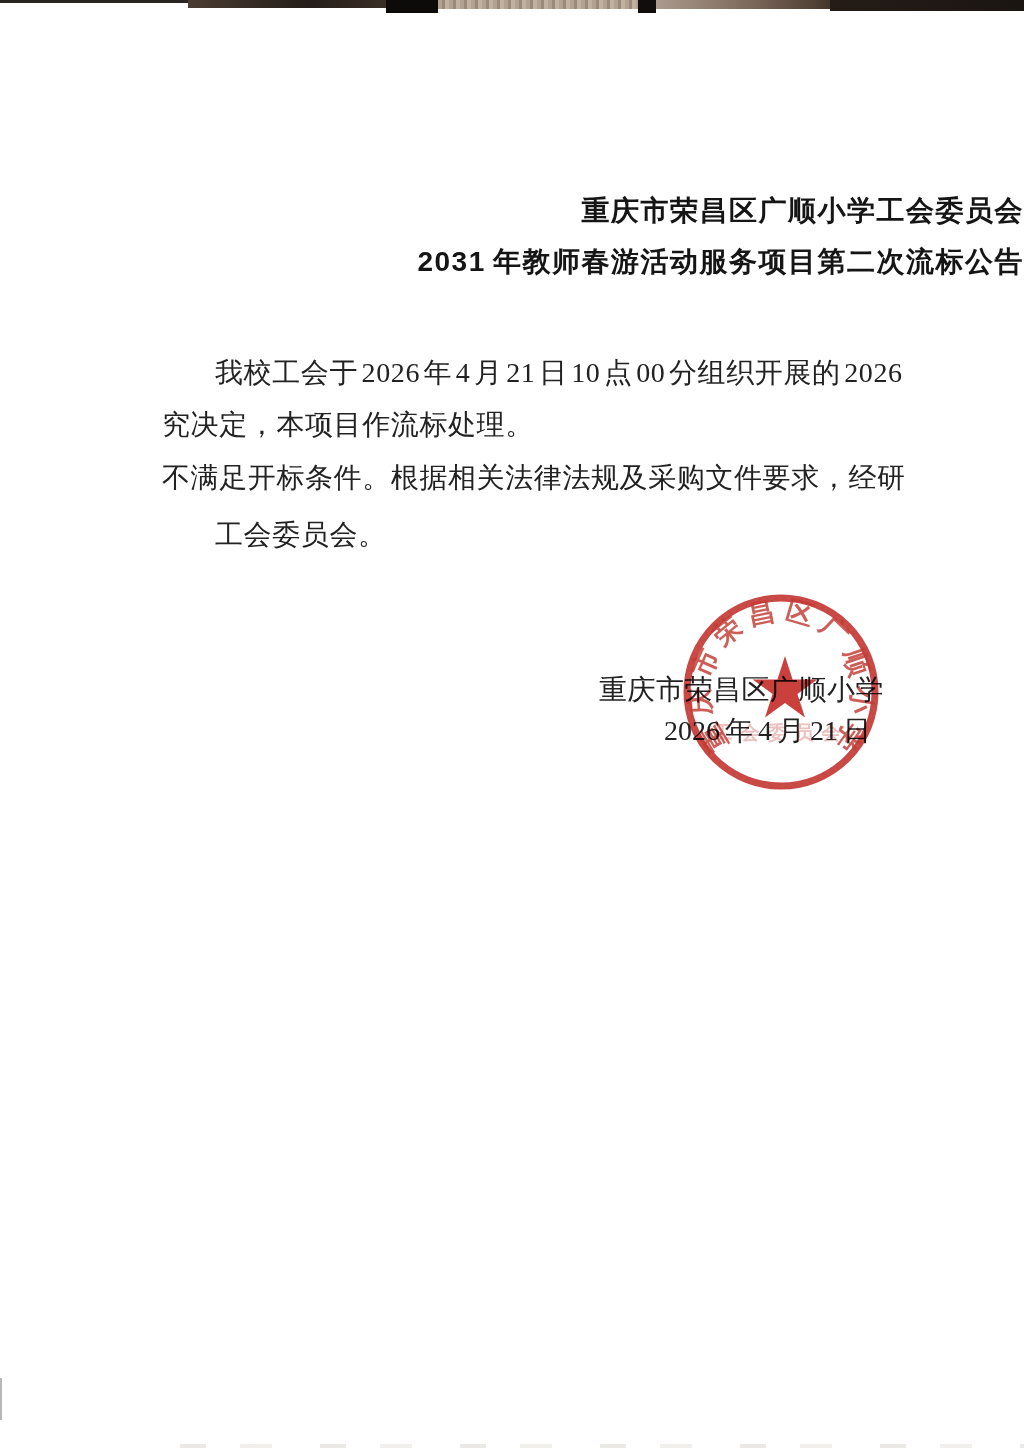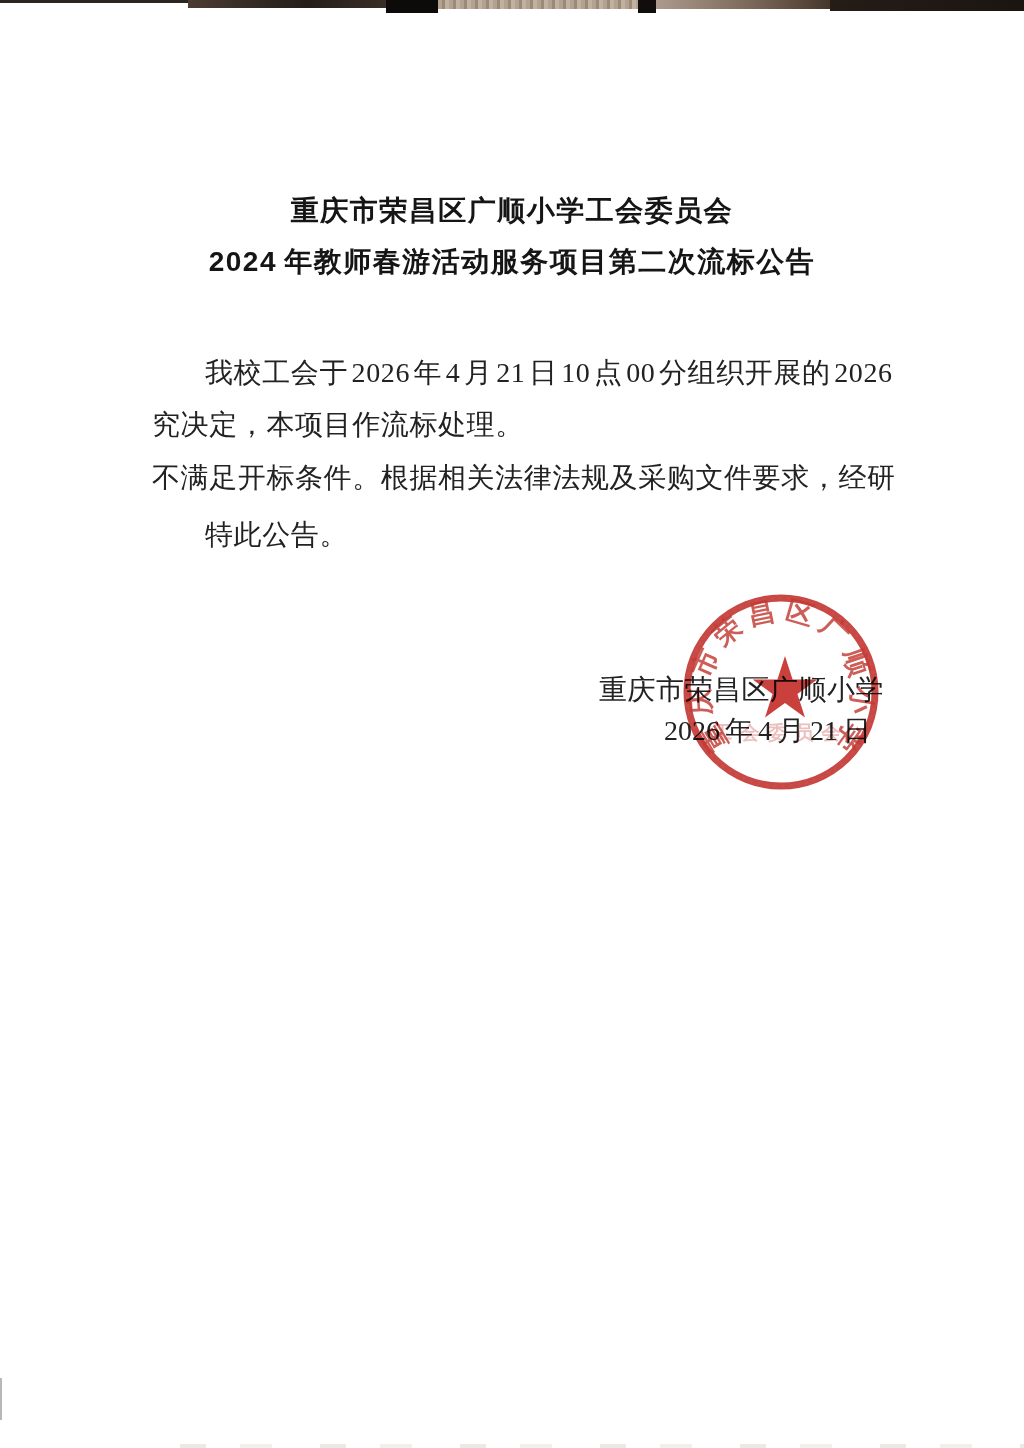--- a/index.html
+++ b/index.html
@@ -23,27 +23,27 @@
            background:linear-gradient(90deg,#ab9a8d,#7b675a 55%,#453529); }
   .seg-g { left:830px; width:194px; height:11px;
            background:linear-gradient(90deg,#241c17,#1b1512); }
 
   
   .scan-bottom { position:absolute; bottom:0; left:180px; right:0; height:4px; opacity:.28;
            background:repeating-linear-gradient(90deg,#b9b1a6 0 26px,#ffffff 26px 60px,#cfc8bd 60px 92px,#ffffff 92px 140px); }
   .scan-left-tick { position:absolute; left:0; bottom:28px; width:2px; height:42px; background:#9a9a9a; opacity:.7; }
 
   
-  .title { position:absolute; left:0; width:1024px; text-align:center;
+  .title { position:absolute; left:0; width:1024px; text-align:right;
            font-family:"Liberation Sans", sans-serif; font-weight:bold;
            font-size:28px; letter-spacing:1.5px; color:#151515; }
   .title-1 { top:192px; }
   .title-2 { top:243px; word-spacing:-2px; }
 
-  .body-block { position:absolute; left:152px; top:347px; width:726px;
+  .body-block { position:absolute; left:162px; top:347px; width:726px;
            font-size:28px; line-height:52.3px; letter-spacing:0.6px;
            word-spacing:-4px; color:#222; }
   .body-line { white-space:nowrap; }
   .indent { text-indent:53px; }
   .closing { margin-top:5px; }
 
   .signature { position:absolute; left:599px; top:671px;
            font-size:28px; letter-spacing:0.5px; color:#222; white-space:nowrap; }
   .date { position:absolute; left:664px; top:712px;
            font-size:28px; word-spacing:-2px; color:#222; white-space:nowrap; }
@@ -63,27 +63,27 @@
     <div class="seg seg-c"></div>
     <div class="seg seg-d"></div>
     <div class="seg seg-e"></div>
     <div class="seg seg-f"></div>
     <div class="seg seg-g"></div>
   </div>
   <div class="scan-bottom"></div>
   <div class="scan-left-tick"></div>
 
   <div class="title title-1">重庆市荣昌区广顺小学工会委员会</div>
-  <div class="title title-2">2024 年教师春游活动服务项目第二次流标公告</div>
+  <div class="title title-2">2031 年教师春游活动服务项目第二次流标公告</div>
 
   <div class="body-block">
     <div class="body-line indent">我校工会于 2026 年 4 月 21 日 10 点 00 分组织开展的 2026</div>
     <div class="body-line">究决定，本项目作流标处理。</div>
     <div class="body-line">不满足开标条件。根据相关法律法规及采购文件要求，经研</div>
-    <div class="body-line indent closing">特此公告。</div>
+    <div class="body-line indent closing">工会委员会。</div>
   </div>
 
   <div class="signature">重庆市荣昌区广顺小学</div>
   <div class="date">2026 年 4 月 21 日</div>
 
   <svg class="stamp" viewBox="0 0 220 220" xmlns="http://www.w3.org/2000/svg">
     <defs>
       <path id="arcPath" d="M 59.1 160.9 A 72 72 0 1 1 160.9 160.9" fill="none"></path>
     </defs>
 

